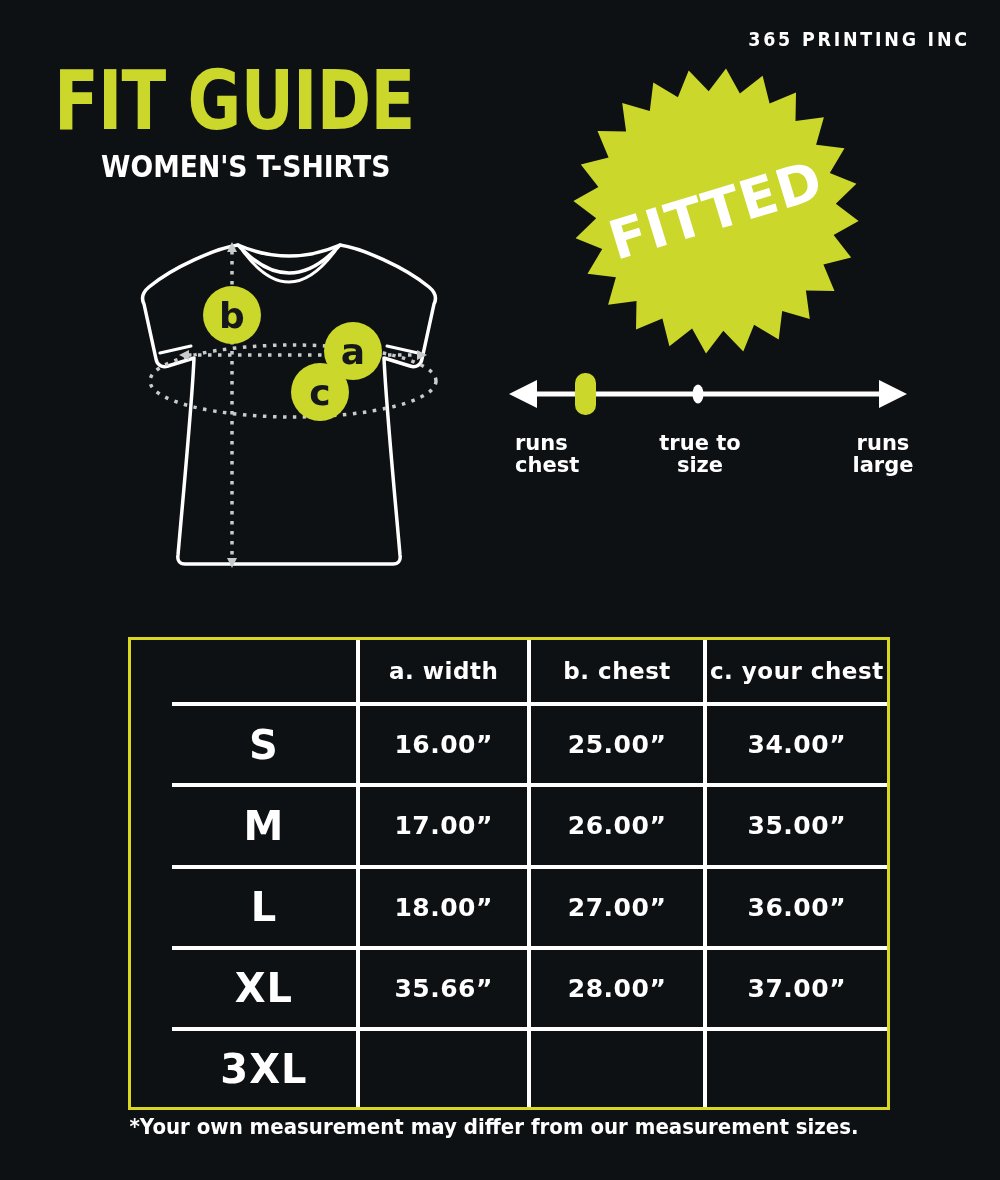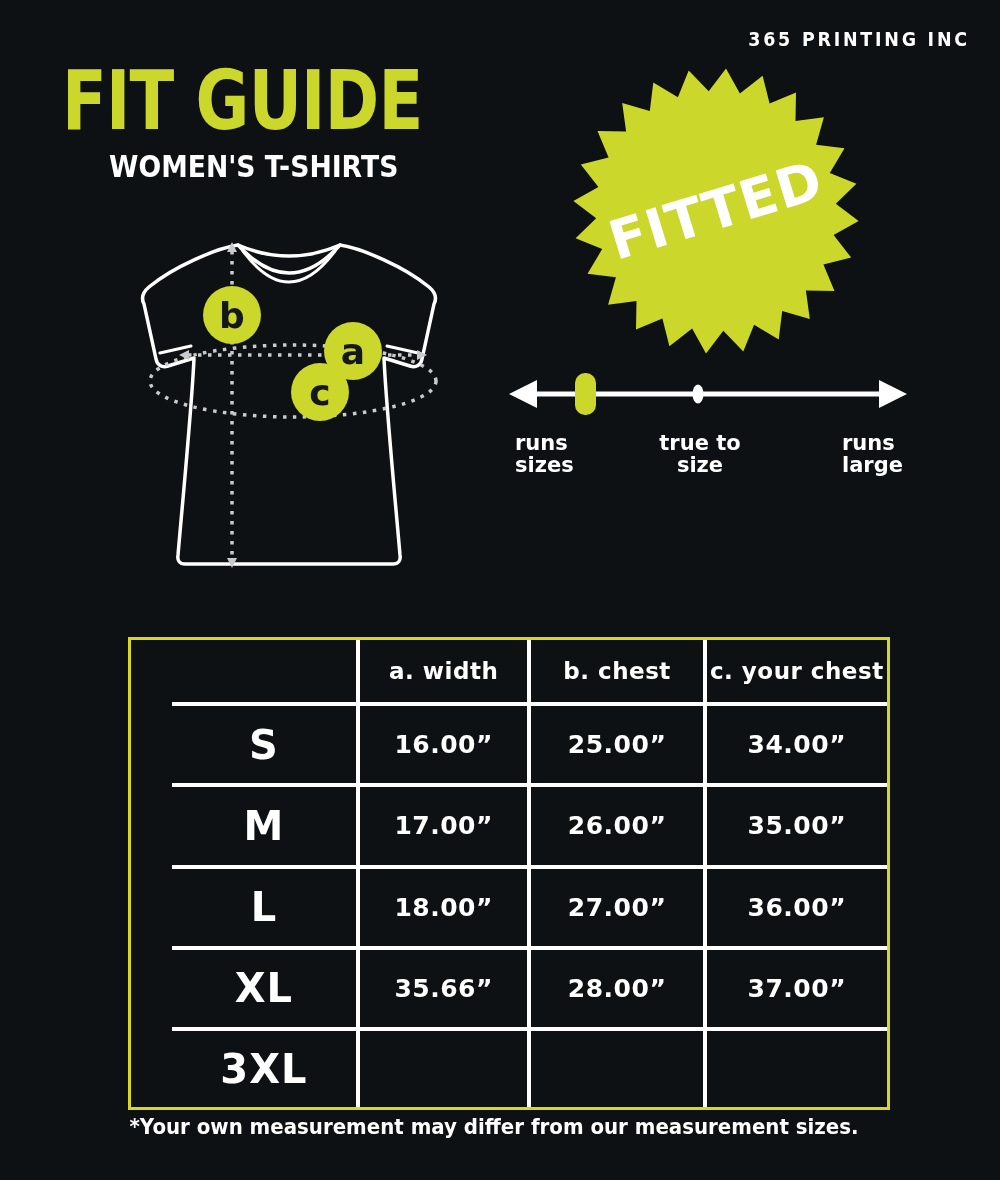--- a/index.html
+++ b/index.html
@@ -20,21 +20,21 @@
 
   
   .brand{
     top:28px;right:30px;
     font-size:19px;font-weight:bold;letter-spacing:3px;
     transform:scaleX(0.92);transform-origin:right center;
     white-space:nowrap;
   }
 
   
-  .title-block{left:62px;top:60px;width:375px;}
+  .title-block{left:54px;top:60px;width:375px;}
   .title{
     color:var(--accent);
     font-size:82px;font-weight:bold;line-height:1.0;letter-spacing:-1px;
     transform:scaleX(0.80);transform-origin:left center;
     white-space:nowrap;
   }
   .subtitle{
     font-size:31px;font-weight:bold;letter-spacing:0;
     margin-top:6px;white-space:nowrap;
   }
@@ -61,21 +61,21 @@
 
   
   .scale{left:503px;top:360px;width:410px;height:120px;}
   .scale-svg{position:absolute;left:0;top:3px;}
   .scale-label{
     position:absolute;top:72px;
     font-size:21px;font-weight:bold;line-height:1.07;letter-spacing:0;
   }
   .scale-label.small-lbl{left:12px;width:70px;text-align:left;}
   .scale-label.true-lbl{left:152px;width:90px;text-align:center;}
-  .scale-label.large-lbl{left:339px;width:82px;text-align:left;}
+  .scale-label.large-lbl{left:339px;width:82px;text-align:center;}
 
   
   .table-wrap{
     left:128px;top:637px;width:762px;height:473px;
     border:3px solid var(--table-border);
     background:var(--bg);
     padding-left:41px;
   }
   table{width:100%;height:100%;border-collapse:collapse;table-layout:fixed;}
   th,td{
@@ -160,21 +160,21 @@
 </svg>
 
 <div class="abs scale">
   <svg class="scale-svg" width="410" height="62" viewBox="0 0 410 62">
     <line x1="20" y1="31" x2="392" y2="31" stroke="#ffffff" stroke-width="5"></line>
     <polygon points="6,31 34,17 34,45" fill="#ffffff"></polygon>
     <polygon points="404,31 376,17 376,45" fill="#ffffff"></polygon>
     <rect x="72" y="10" width="21" height="42" rx="10" class="marker-circle"></rect>
     <ellipse cx="195" cy="31" rx="5.5" ry="9.5" fill="#ffffff"></ellipse>
   </svg>
-  <div class="scale-label small-lbl">runs sizes</div>
+  <div class="scale-label small-lbl">runs chest</div>
   <div class="scale-label true-lbl">true to size</div>
   <div class="scale-label large-lbl">runs large</div>
 </div>
 
 <div class="abs table-wrap">
   <table>
     <colgroup>
         <col style="width:26%">
         <col style="width:24%">
         <col style="width:24.5%">

